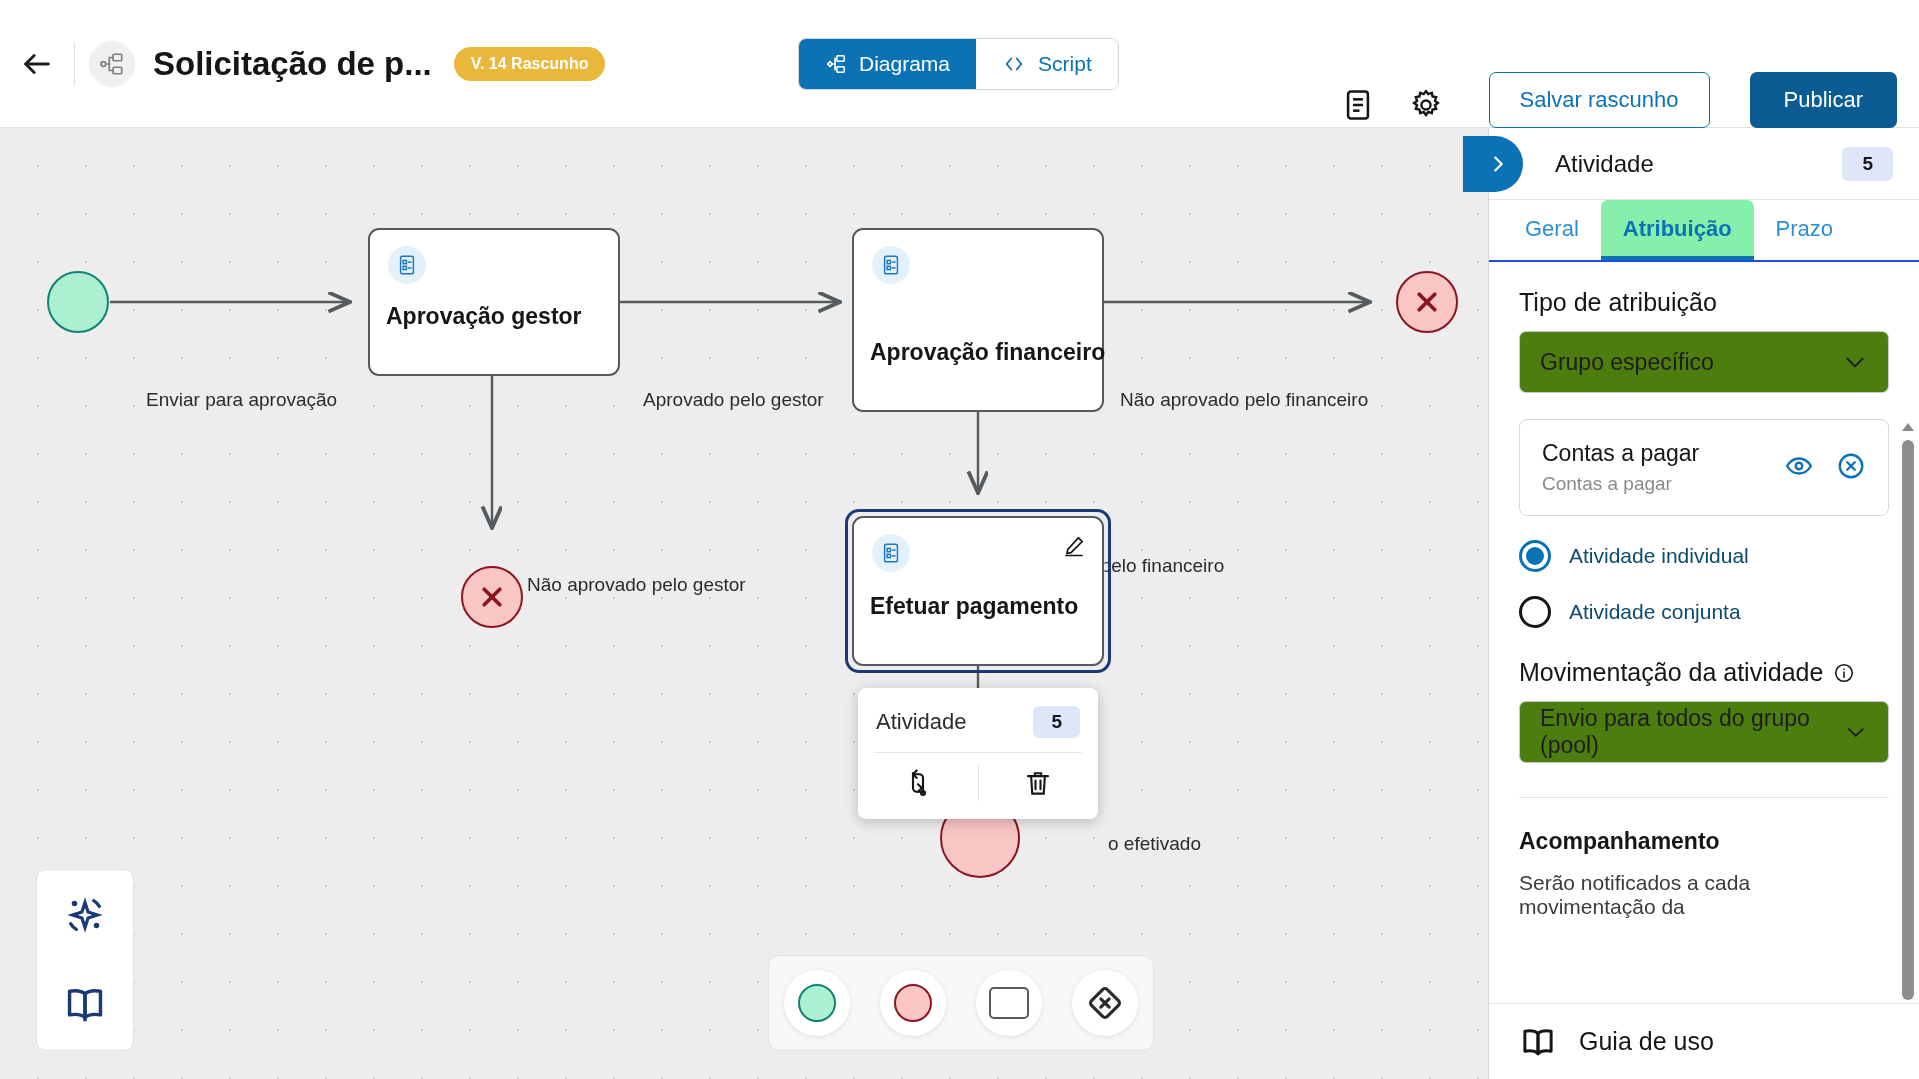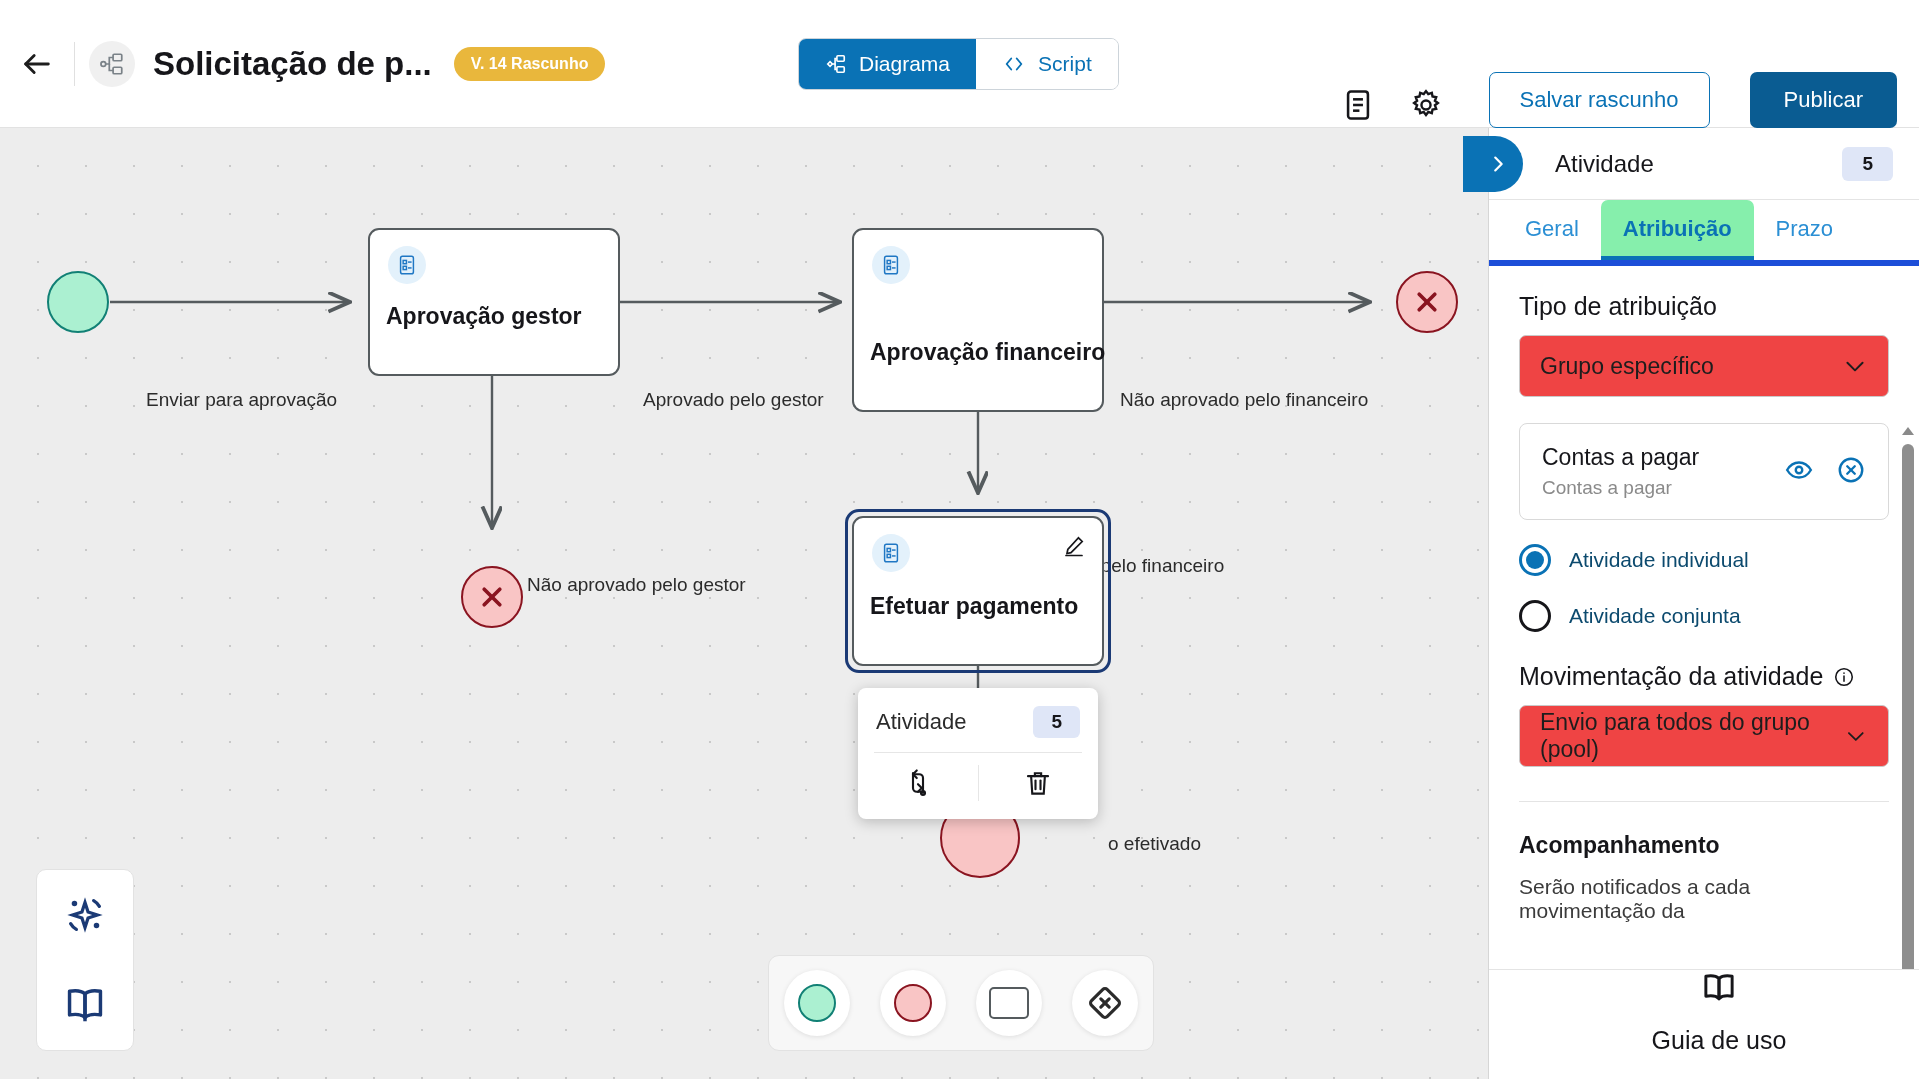--- a/index.html
+++ b/index.html
@@ -179,21 +179,21 @@
     display: flex; align-items: center; justify-content: flex-end;
     padding-right: 14px; cursor: pointer; color: #fff;
   }
   .panel-title { margin-left: 66px; font-size: 24px; color: #16161a; }
   .panel-count {
     margin-left: auto; margin-right: 26px;
     background: #dfe6f7; color: #16161a; font-size: 19px; font-weight: 700;
     border-radius: 6px; padding: 6px 20px;
   }
   .tabs {
-    display: flex; border-bottom: 6px solid #1d4ed8; padding-left: 14px; align-items: flex-end;
+    display: flex; border-bottom: 2px solid #1d4ed8; padding-left: 14px; align-items: flex-end;
   }
   .tab {
     padding: 16px 22px 14px; font-size: 22px; color: #2b8fd4;
     cursor: pointer; border-bottom: 4px solid transparent;
   }
   .tab.active {
     background: #86efac; color: #0a72b5; font-weight: 700;
     border-bottom-color: #0a72b5; border-radius: 7px 7px 0 0;
   }
   .panel-body {
@@ -201,21 +201,21 @@
     padding: 26px 30px 0 30px;
   }
   .field-label {
     font-size: 25px; color: #16161a; margin-bottom: 14px;
     display: flex; align-items: center; gap: 10px;
   }
   .select-box {
     height: 62px; border: 1px solid #c9c9c9; border-radius: 7px;
     display: flex; align-items: center; justify-content: space-between;
     padding: 0 20px; font-size: 23px; color: #1d1d1d; cursor: pointer;
-    background: #ef4444;
+    background: #4d7c0f;
   }
   .assignee-card {
     margin-top: 26px; border: 1px solid #d9d9d9; border-radius: 8px;
     padding: 20px 22px; display: flex; align-items: center;
   }
   .assignee-name { font-size: 23px; color: #16161a; }
   .assignee-sub { font-size: 19px; color: #8a8a8a; margin-top: 6px; }
   .assignee-acts { margin-left: auto; display: flex; gap: 22px; color: #0a72b5; }
   .radio-row {
     display: flex; align-items: center; gap: 18px; margin-top: 24px; cursor: pointer;
@@ -227,24 +227,23 @@
   }
   .radio.checked { border-color: #0a72b5; }
   .radio.checked::after {
     content: ''; width: 18px; height: 18px; border-radius: 50%; background: #0a72b5;
   }
   .radio-label { font-size: 21px; color: #0c4a6e; }
   .section-div { height: 1px; background: #e4e4e4; margin: 34px 0 0; }
   .sec-title { font-size: 23px; font-weight: 700; color: #16161a; margin-top: 30px; }
   .sec-text { font-size: 21px; color: #3b3b3b; margin-top: 16px; }
   .panel-foot {
-    border-top: 1px solid #e4e4e4; height: 110px;
+    border-top: 1px solid #e4e4e4; height: 76px;
     display: flex; align-items: center; gap: 22px; padding-left: 30px;
     cursor: pointer;
-    flex-direction: column;
   }
   .foot-label { font-size: 25px; color: #16161a; }
 
   .scrollbar {
     position: absolute; right: 3px; top: 160px; width: 16px; height: 790px;
   }
   .sb-arrow { display: flex; justify-content: center; color: #8a8a8a; cursor: pointer; }
   .sb-track { position: absolute; top: 18px; bottom: 18px; left: 2px; width: 12px; }
   .sb-thumb {
     position: absolute; top: 0; left: 0; width: 12px; height: 560px;

